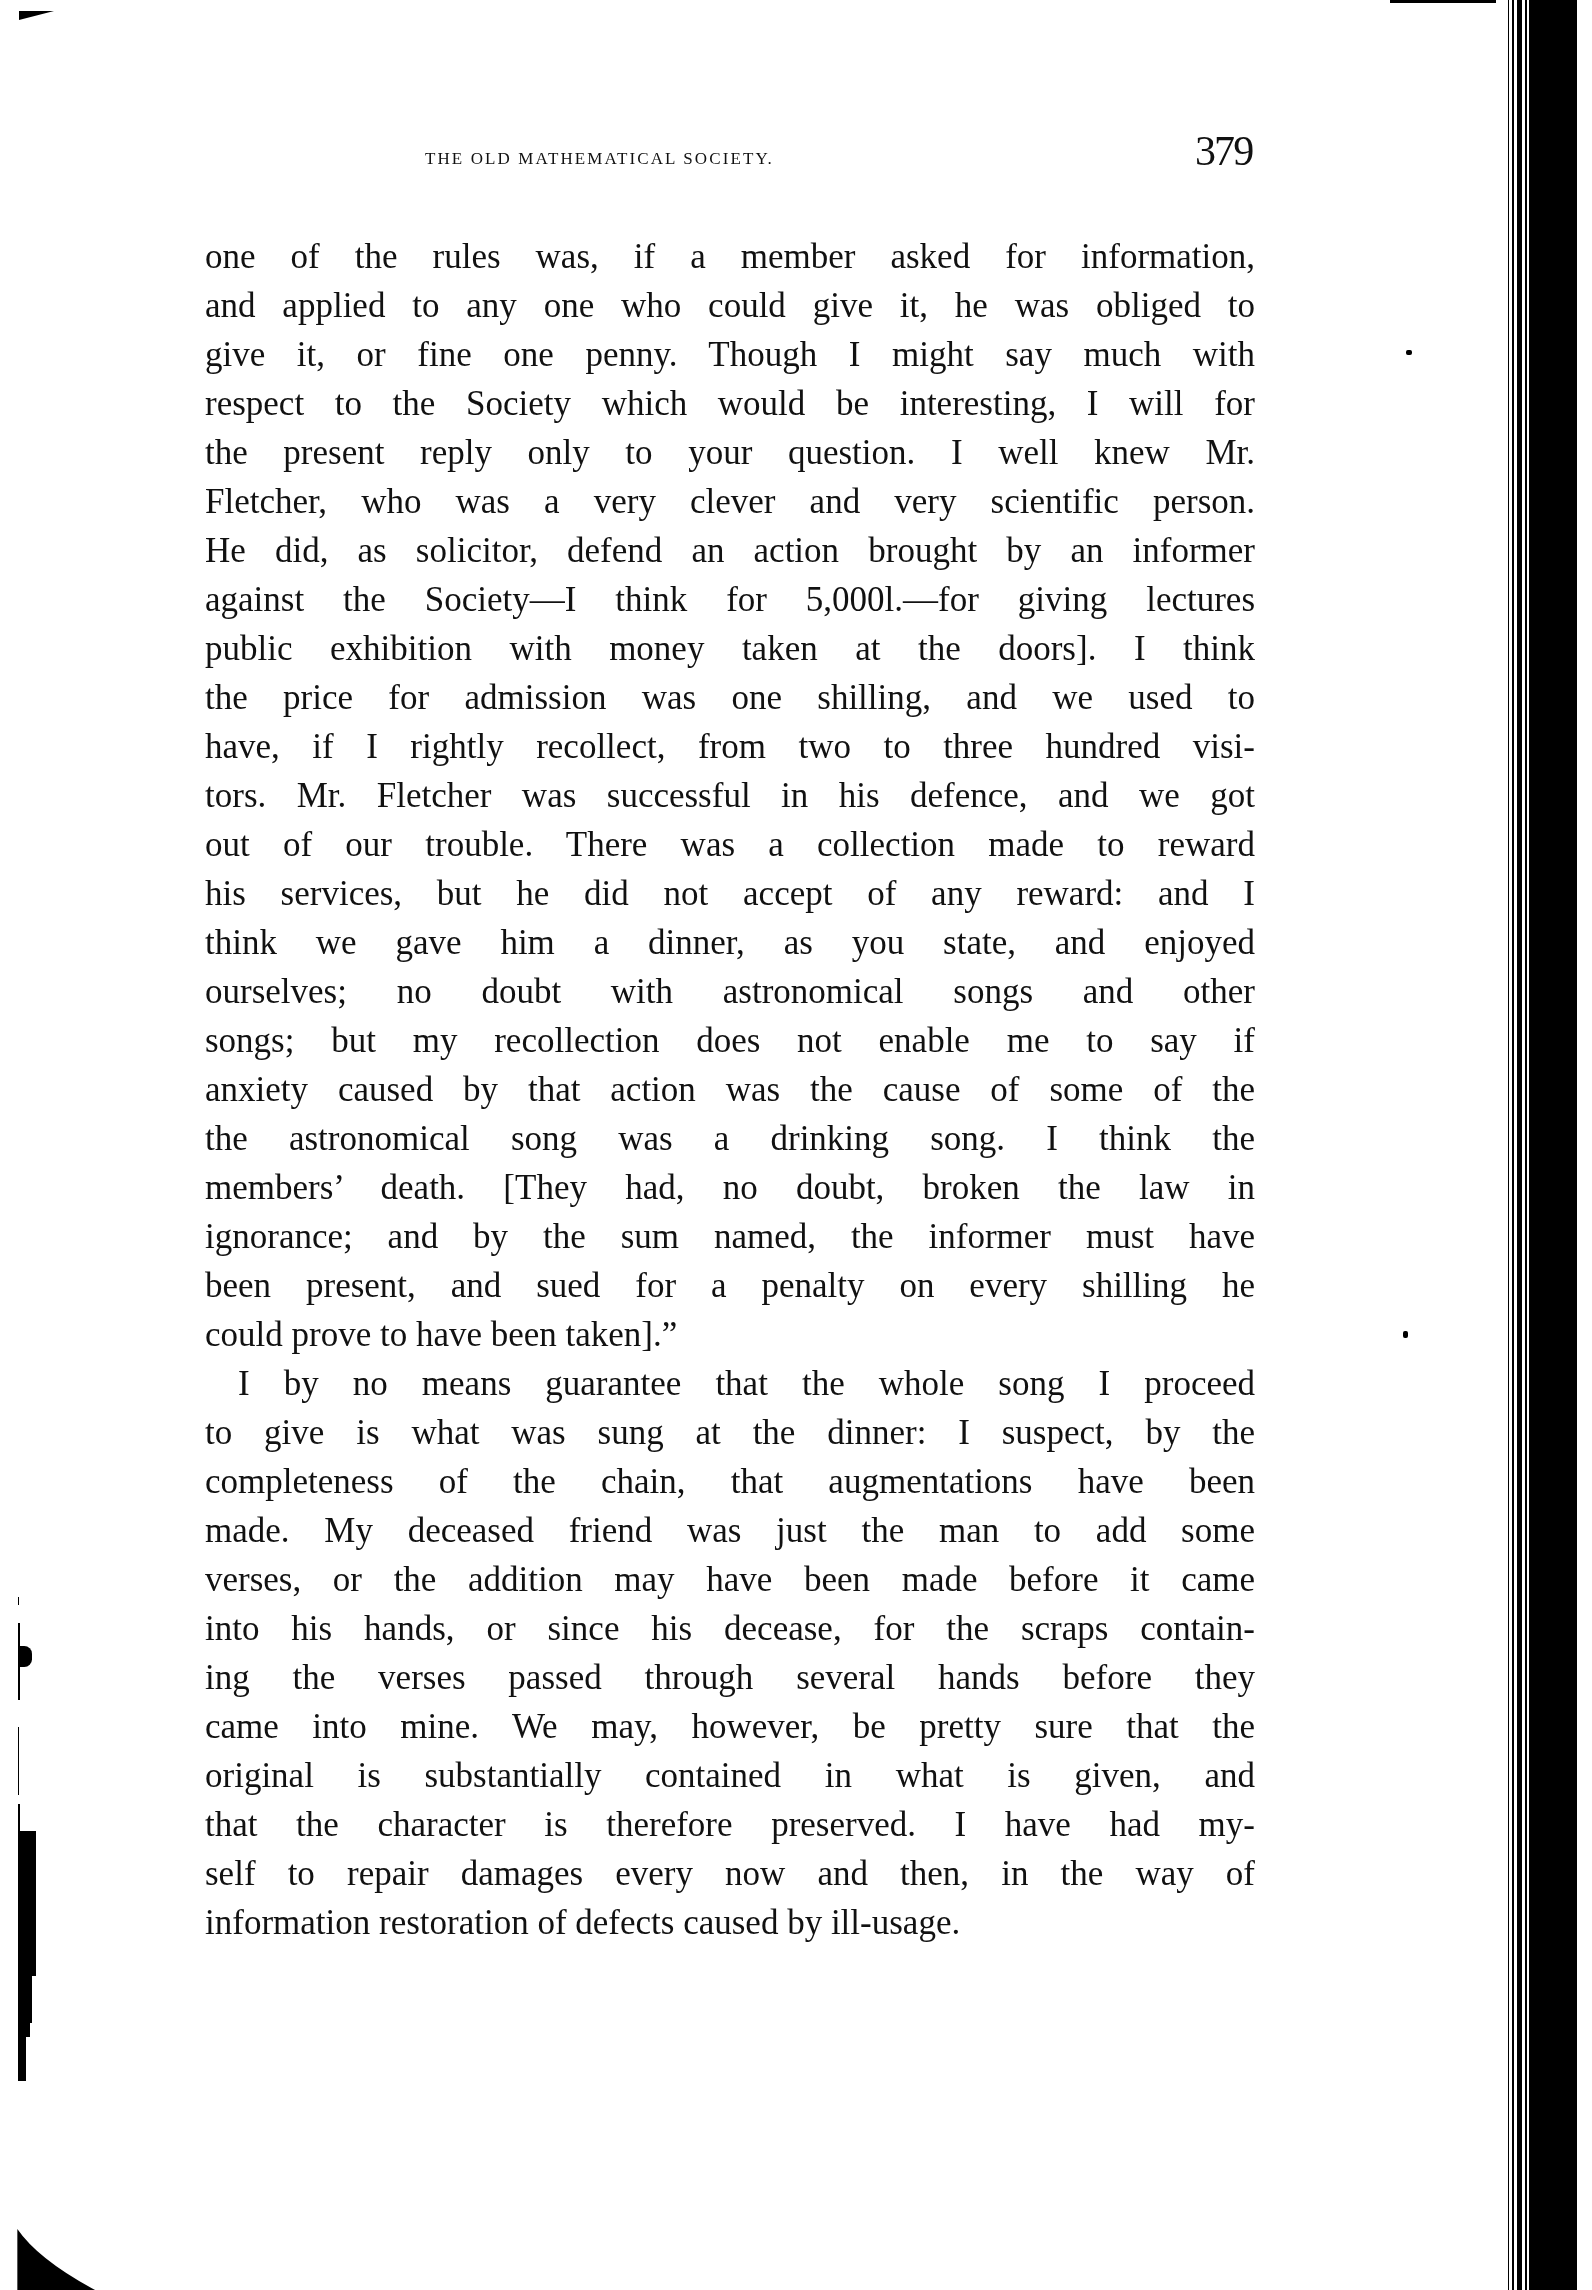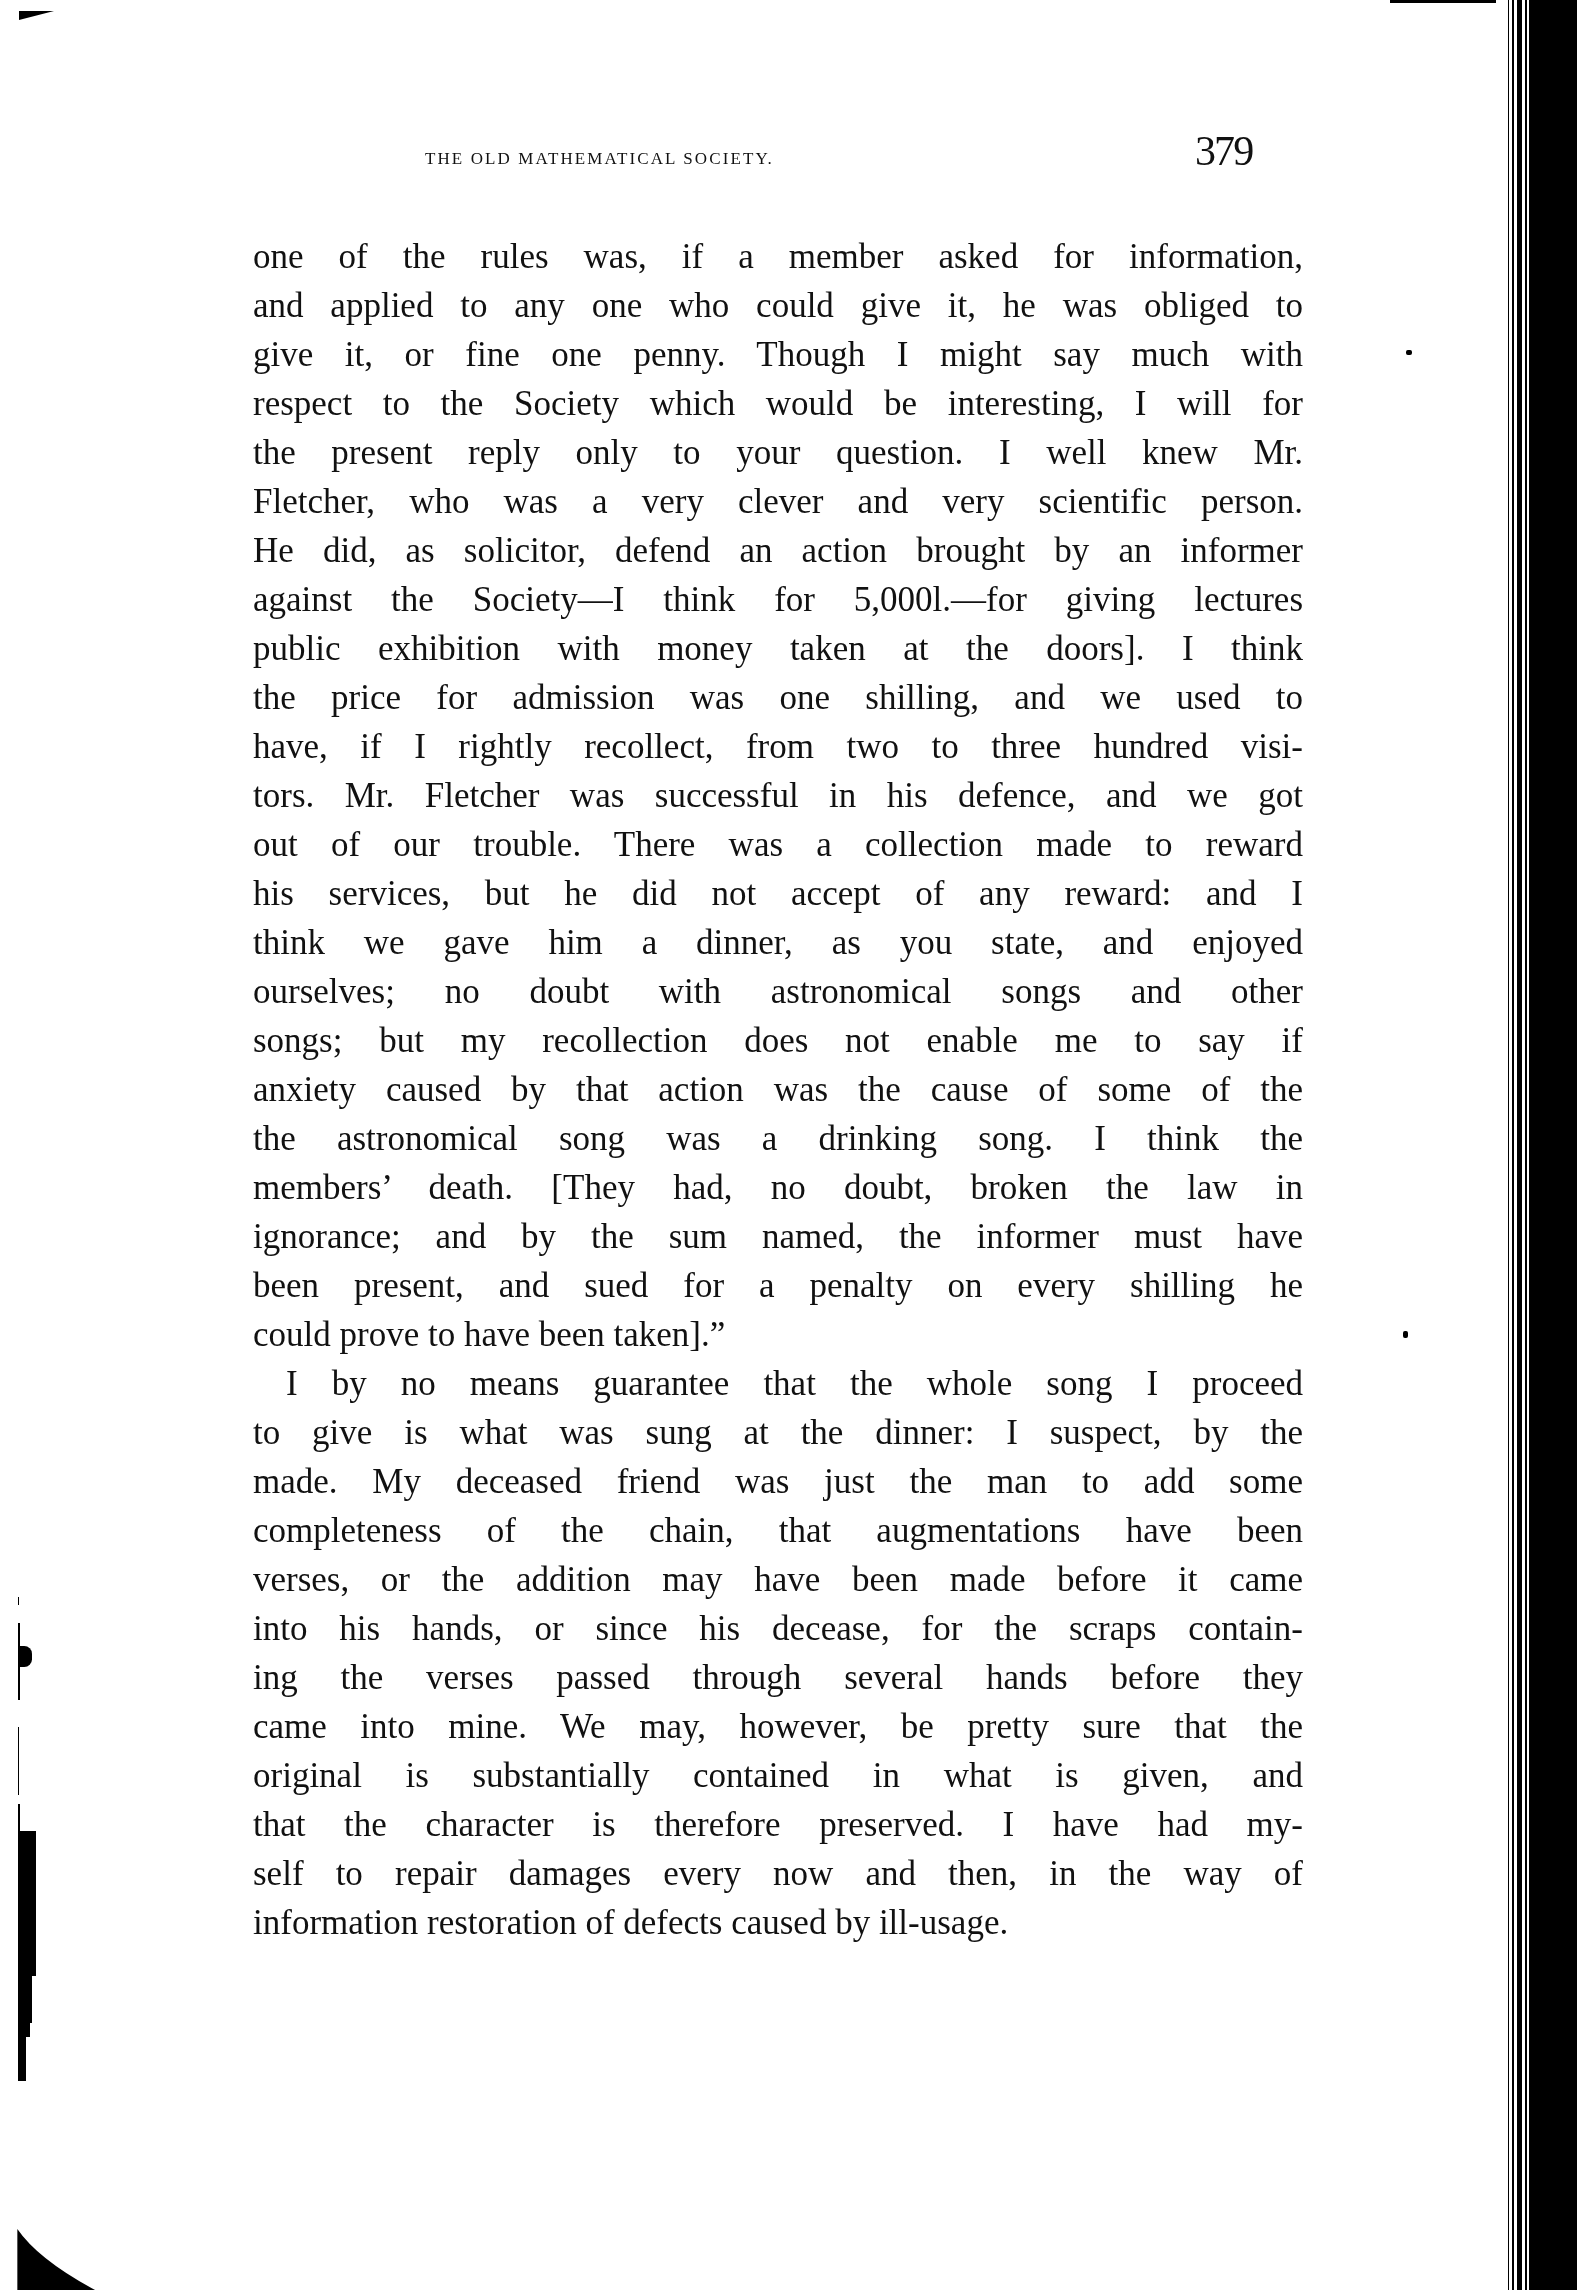--- a/index.html
+++ b/index.html
@@ -10,21 +10,21 @@
   .running-head {
     position: absolute; left: 425px; top: 141px;
     font-size: 17px; letter-spacing: 2.1px; line-height: 35px;
     white-space: nowrap;
   }
   .page-number {
     position: absolute; left: 1195px; top: 127px;
     font-size: 42px; font-weight: normal; line-height: 48px; letter-spacing: -1.9px;
   }
   .body-text {
-    position: absolute; left: 205px; top: 232px; width: 1050px; margin-left: 48px;
+    position: absolute; left: 205px; top: 232px; width: 1050px;
   }
   .line {
     display: block; height: 49px; line-height: 49px;
     font-size: 35px; white-space: nowrap;
     text-align: justify; text-align-last: justify;
   }
   .line.last { text-align-last: left; }
   .line.indent { padding-left: 33px; }
   .binding-edge {
     position: absolute; top: 0; left: 1506px; width: 86px; height: 2290px;
@@ -67,22 +67,22 @@
     <span class="line">ourselves; no doubt with astronomical songs and other</span>
     <span class="line">songs; but my recollection does not enable me to say if</span>
     <span class="line">anxiety caused by that action was the cause of some of the</span>
     <span class="line">the astronomical song was a drinking song.  I think the</span>
     <span class="line">members’ death.  [They had, no doubt, broken the law in</span>
     <span class="line">ignorance; and by the sum named, the informer must have</span>
     <span class="line">been present, and sued for a penalty on every shilling he</span>
     <span class="line last">could prove to have been taken].”</span>
     <span class="line indent">I by no means guarantee that the whole song I proceed</span>
     <span class="line">to give is what was sung at the dinner: I suspect, by the</span>
+    <span class="line">completeness of the chain, that augmentations have been</span>
     <span class="line">made.  My deceased friend was just the man to add some</span>
-    <span class="line">completeness of the chain, that augmentations have been</span>
     <span class="line">verses, or the addition may have been made before it came</span>
     <span class="line">into his hands, or since his decease, for the scraps contain-</span>
     <span class="line">ing the verses passed through several hands before they</span>
     <span class="line">came into mine.  We may, however, be pretty sure that the</span>
     <span class="line">original is substantially contained in what is given, and</span>
     <span class="line">that the character is therefore preserved.  I have had my-</span>
     <span class="line">self to repair damages every now and then, in the way of</span>
     <span class="line last">information restoration of defects caused by ill-usage.</span>
   </div>
 

